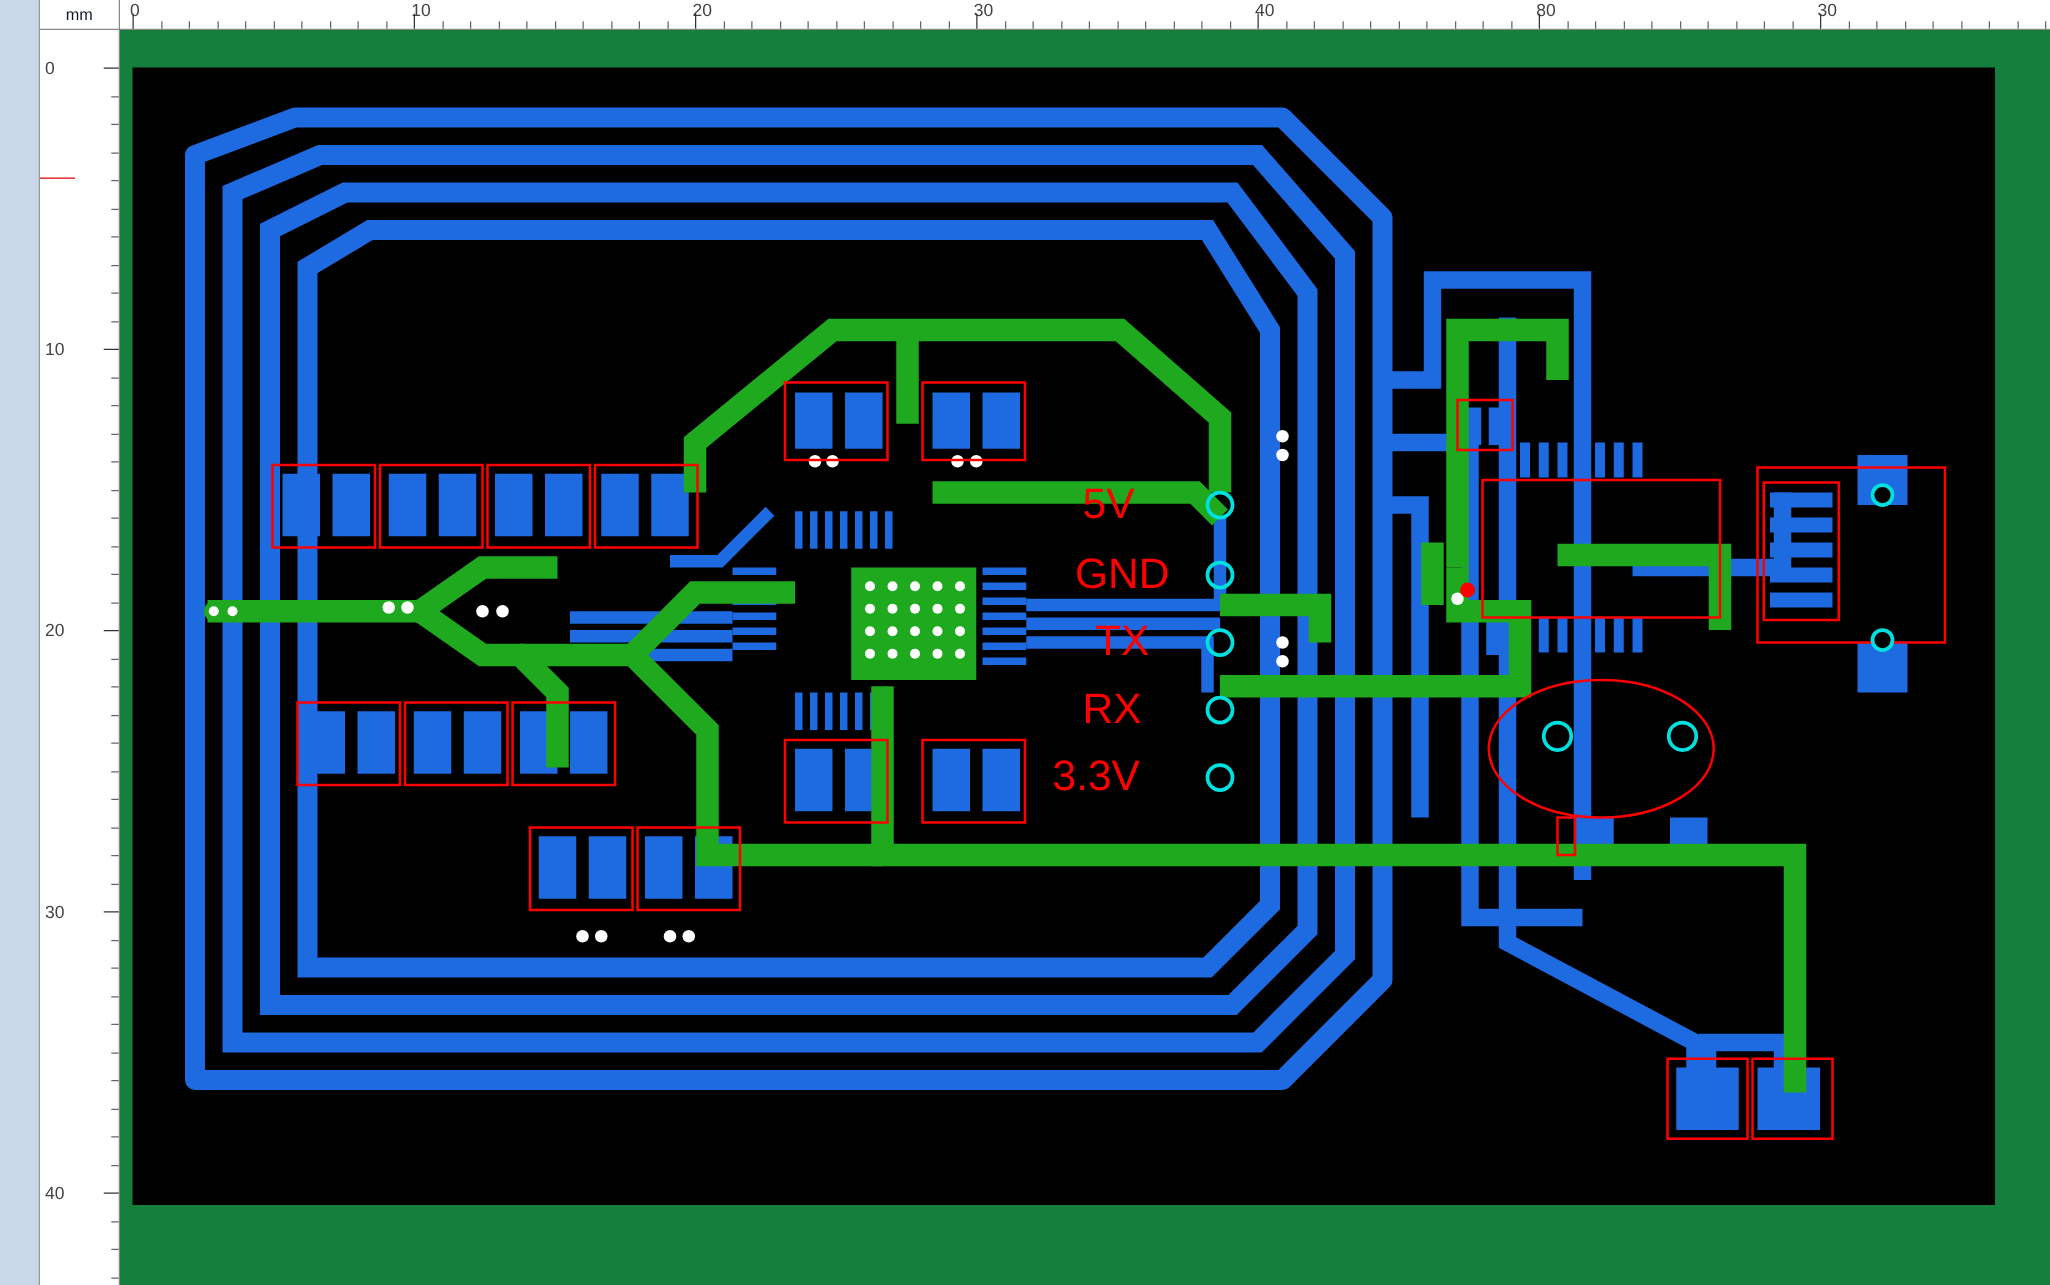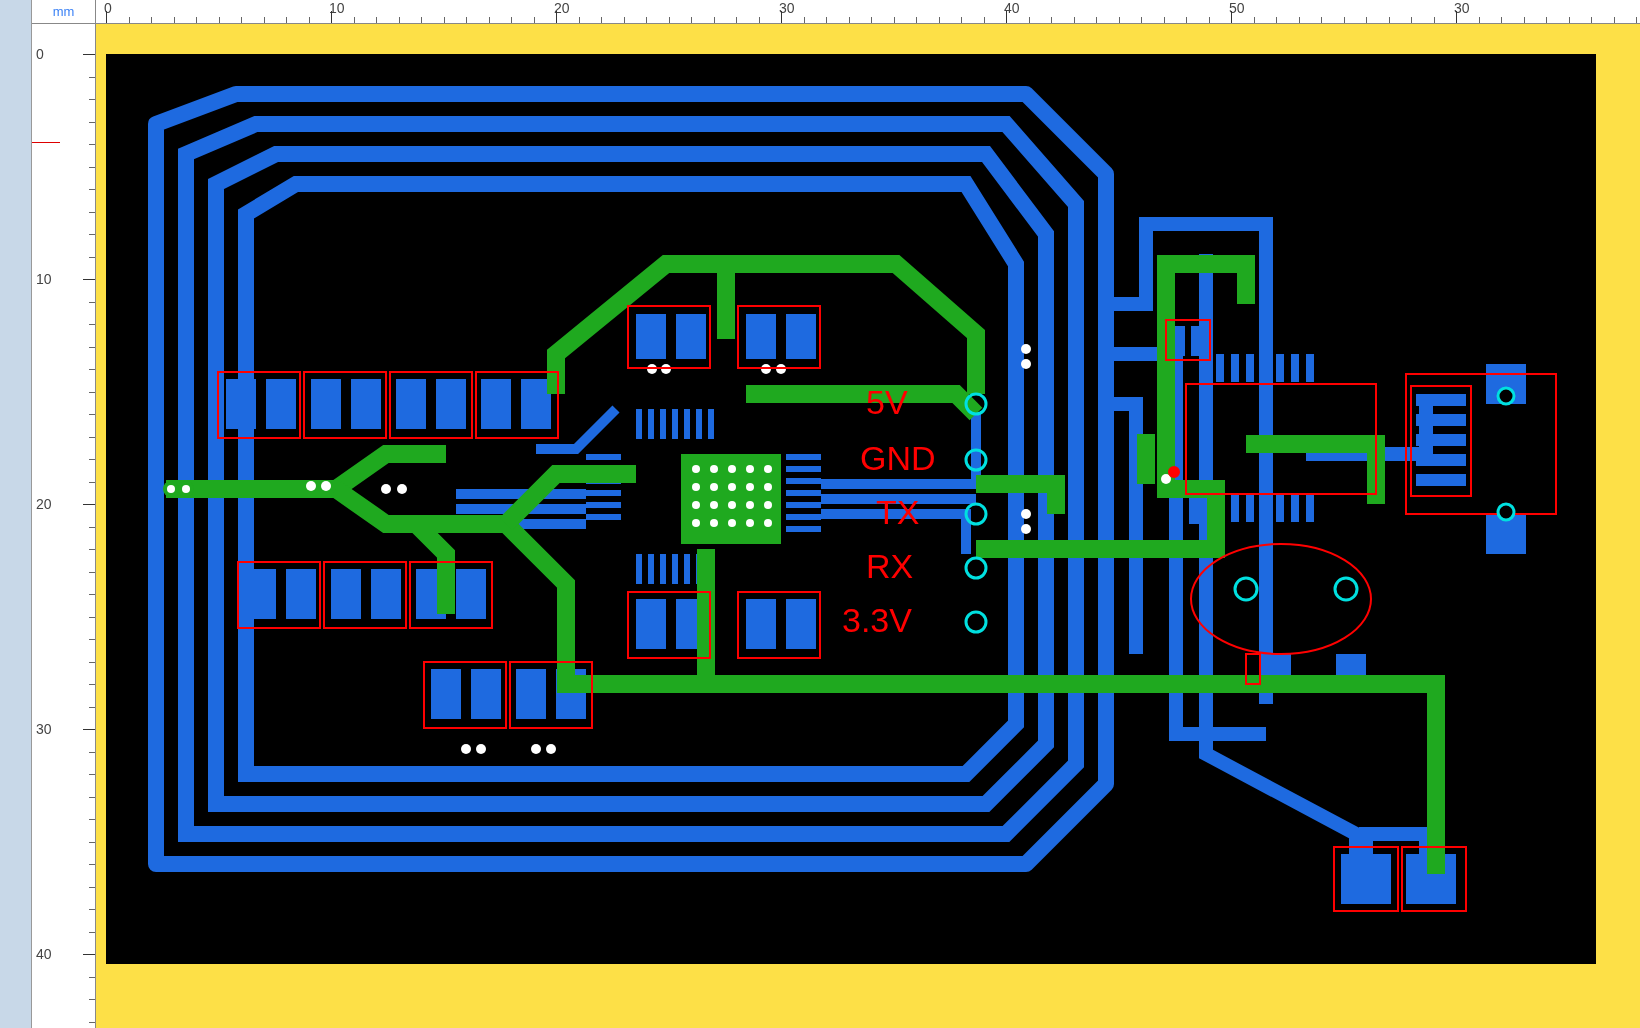--- a/index.html
+++ b/index.html
@@ -24,21 +24,21 @@
       flex-direction: column;
       background: #fff;
     }
     .ruler-corner {
       width: 64px;
       height: 24px;
       background: #fff;
       border-right: 1px solid #888;
       border-bottom: 1px solid #888;
       font-size: 13px;
-      color: #3b82f6;
+      color: #0f172a;
       display: flex;
       align-items: center;
       justify-content: center;
     }
     .ruler-row {
       display: flex;
       height: 24px;
       background: #fff;
     }
     .ruler-h {
@@ -94,21 +94,21 @@
     }
     .ruler-v .tick-label {
       position: absolute;
       left: 4px;
       font-size: 14px;
       color: #444;
       transform: translateY(-8px);
     }
     .canvas {
       flex: 1;
-      background: #fde047;
+      background: #15803d;
       position: relative;
       overflow: hidden;
     }
     .board-area {
       position: absolute;
       left: 10px;
       top: 30px;
       width: 1490px;
       height: 910px;
       background: #000;
@@ -189,21 +189,21 @@
         <div class="tick-major" style="left: 910px;"></div>
         <div class="tick-minor" style="left: 932.5px;"></div>
         <div class="tick-minor" style="left: 955px;"></div>
         <div class="tick-minor" style="left: 977.5px;"></div>
         <div class="tick-minor" style="left: 1000px;"></div>
         <div class="tick-minor" style="left: 1022.5px;"></div>
         <div class="tick-minor" style="left: 1045px;"></div>
         <div class="tick-minor" style="left: 1067.5px;"></div>
         <div class="tick-minor" style="left: 1090px;"></div>
         <div class="tick-minor" style="left: 1112.5px;"></div>
-        <div class="tick-label" style="left: 1135px;">50</div>
+        <div class="tick-label" style="left: 1135px;">80</div>
         <div class="tick-major" style="left: 1135px;"></div>
         <div class="tick-minor" style="left: 1157.5px;"></div>
         <div class="tick-minor" style="left: 1180px;"></div>
         <div class="tick-minor" style="left: 1202.5px;"></div>
         <div class="tick-minor" style="left: 1225px;"></div>
         <div class="tick-minor" style="left: 1247.5px;"></div>
         <div class="tick-minor" style="left: 1270px;"></div>
         <div class="tick-minor" style="left: 1292.5px;"></div>
         <div class="tick-minor" style="left: 1315px;"></div>
         <div class="tick-minor" style="left: 1337.5px;"></div>

